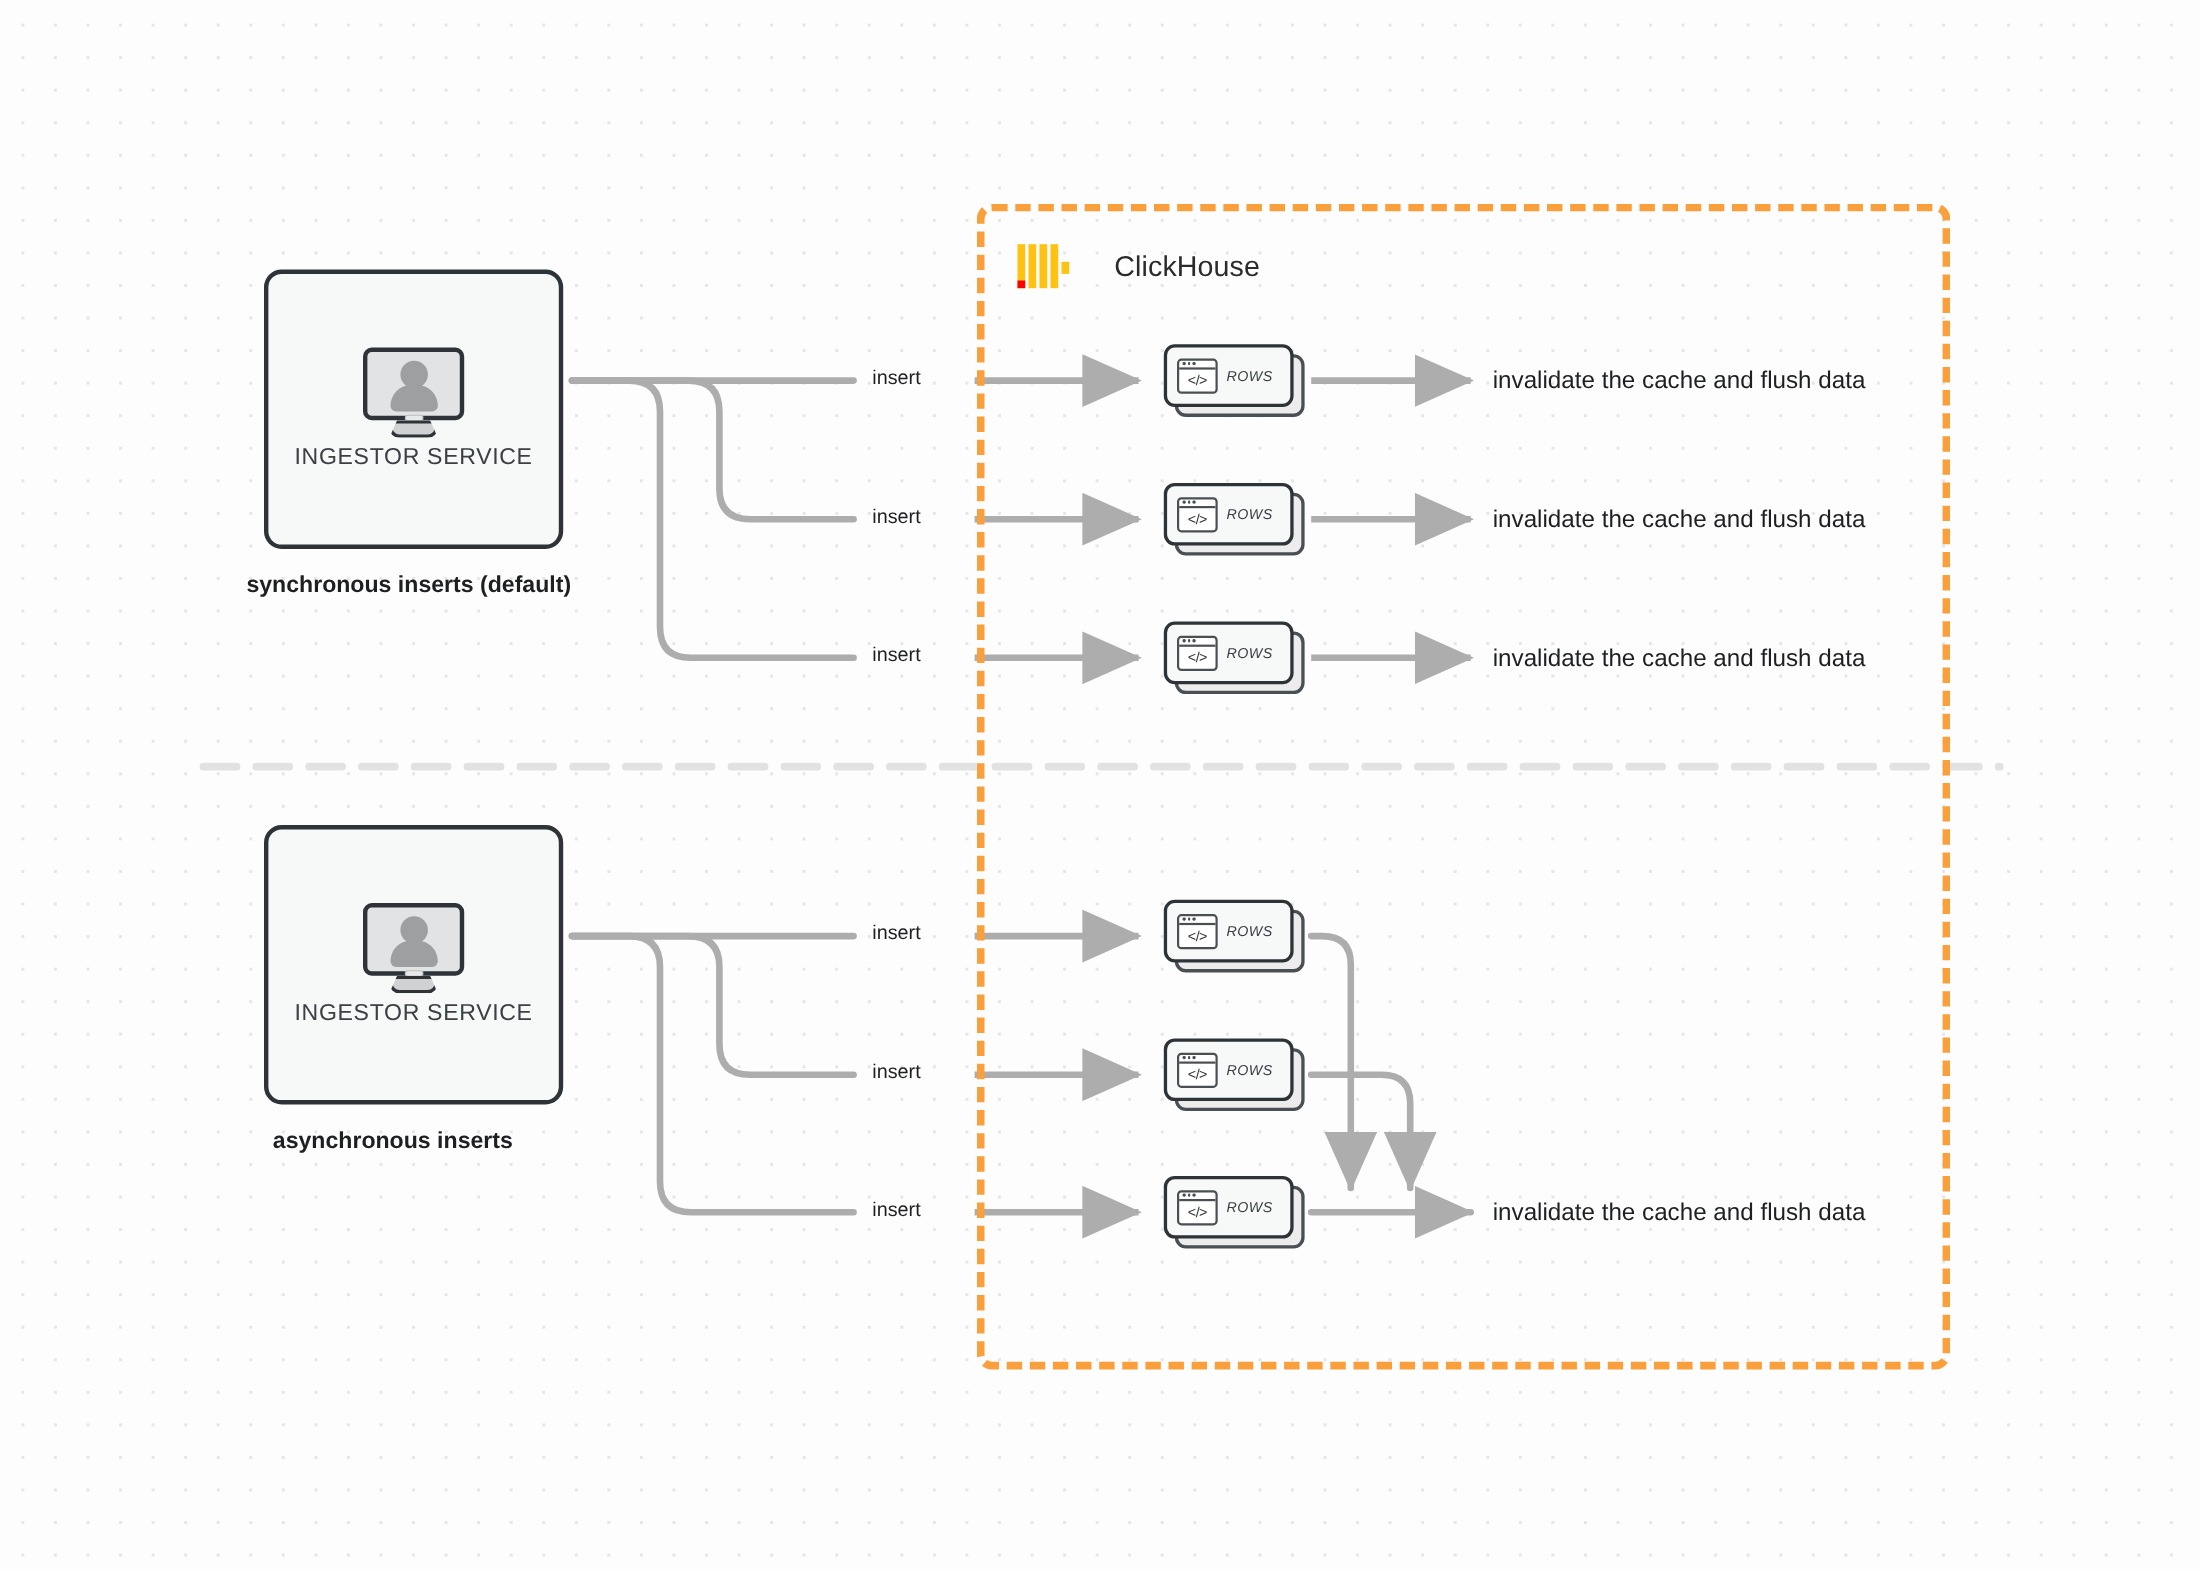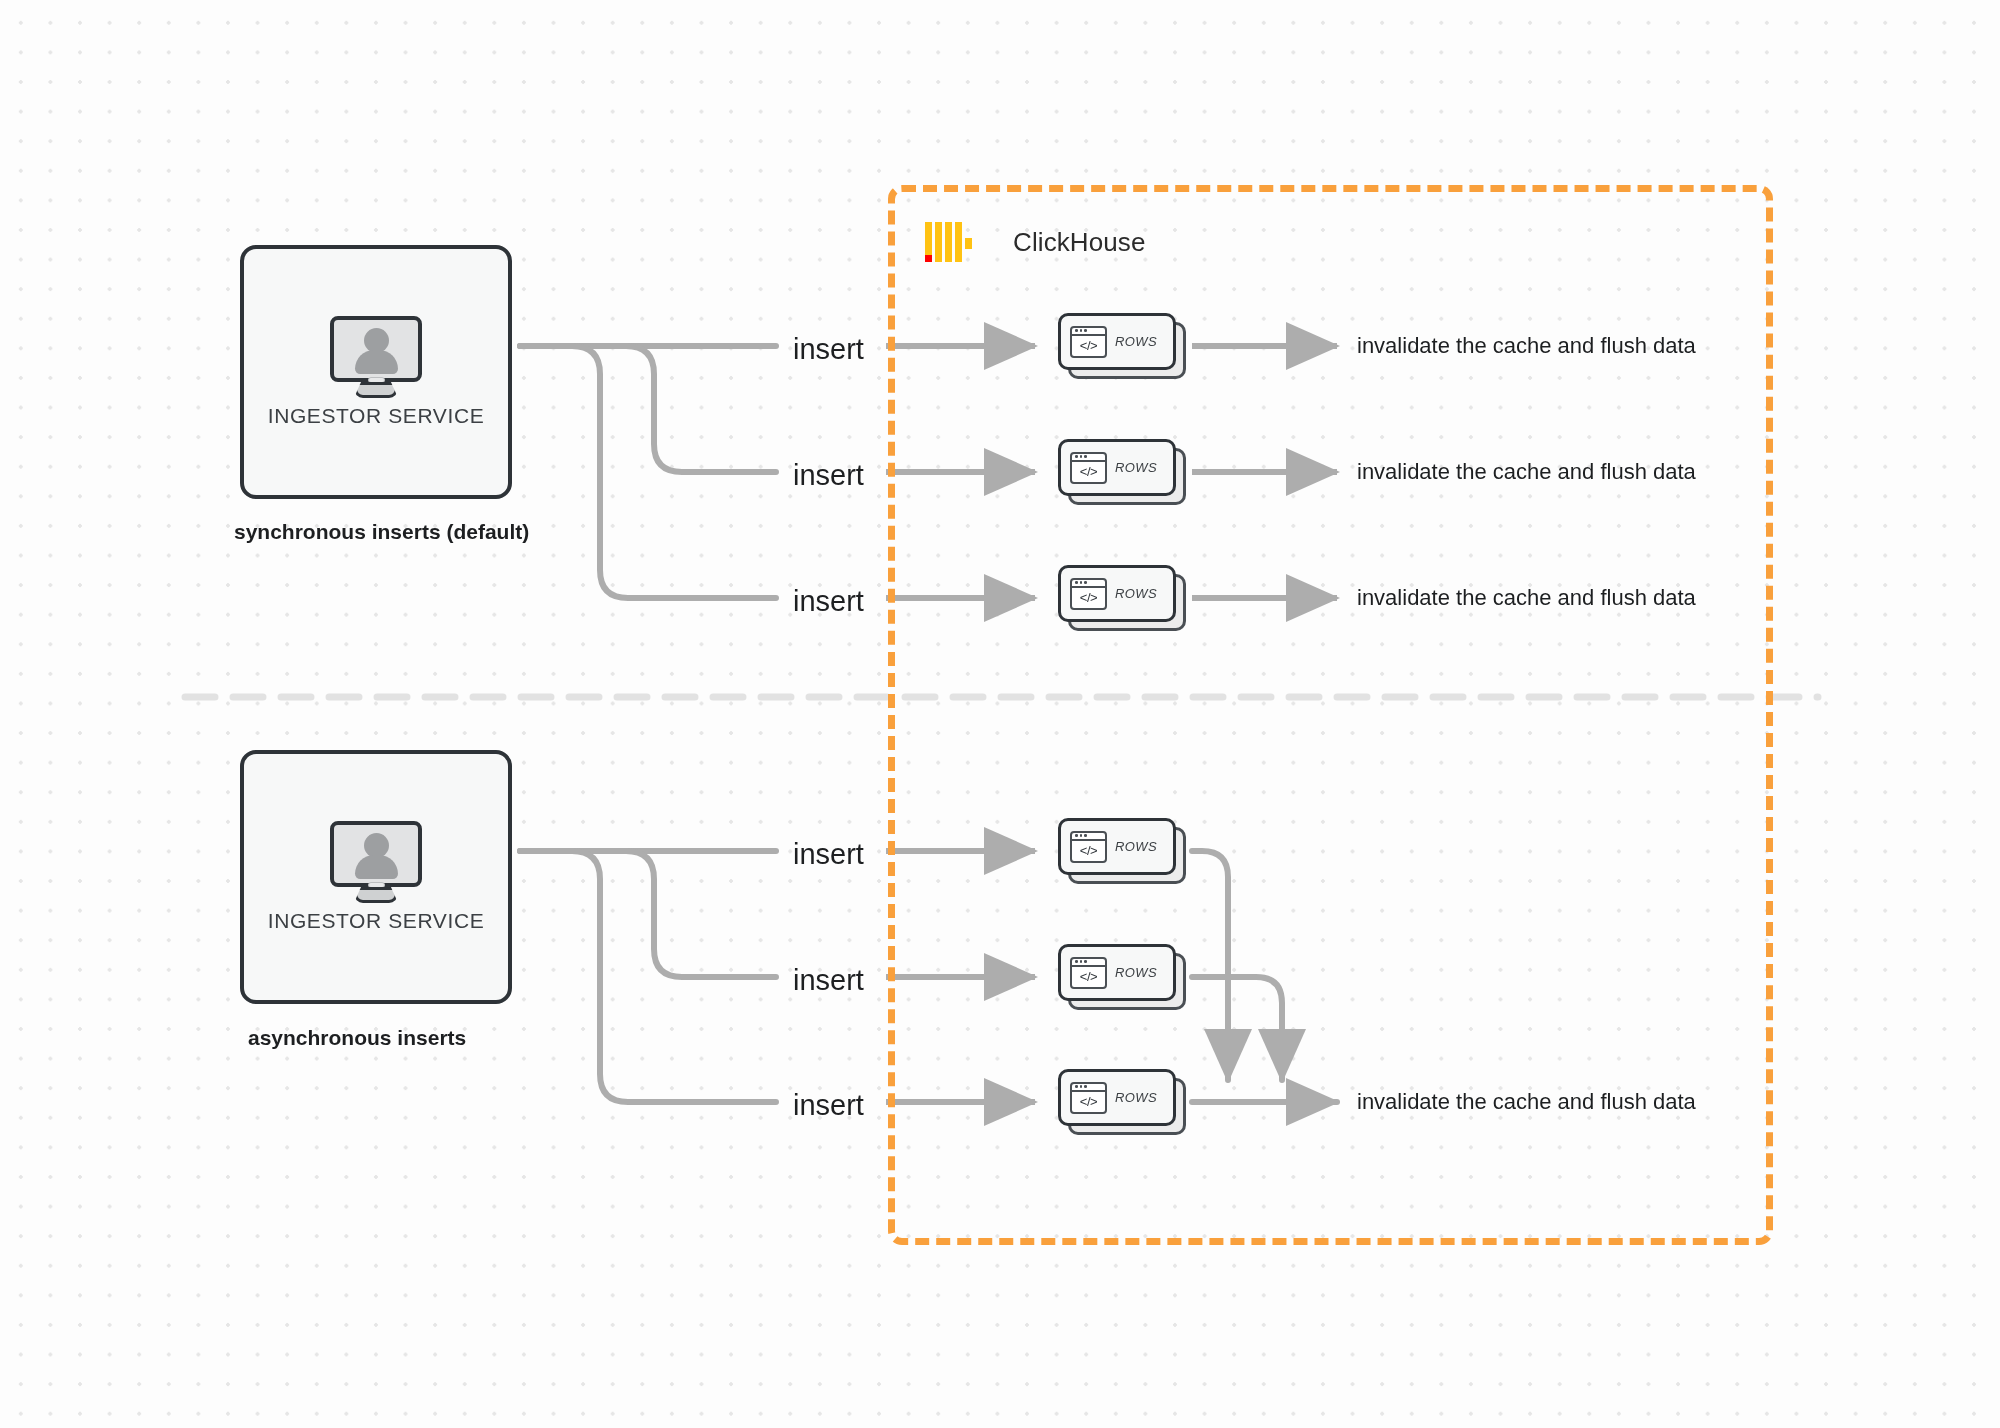--- a/index.html
+++ b/index.html
@@ -245,21 +245,21 @@
     font-size: 13px;
     font-style: italic;
     font-weight: normal;
     color: #3c4044;
     letter-spacing: 0.4px;
   }
 
   
   .wire-label {
     position: absolute;
-    font-size: 29px;
+    font-size: 18px;
     color: #1d1f21;
     white-space: nowrap;
   }
   .outcome-label {
     position: absolute;
     font-size: 22px;
     color: #1d1f21;
     white-space: nowrap;
   }
 </style>
@@ -338,21 +338,21 @@
     <div class="monitor">
       <span class="screen"></span>
       <span class="head"></span>
       <span class="body"></span>
       <span class="notch"></span>
       <span class="stand"></span>
     </div>
     <span class="service-label">INGESTOR SERVICE</span>
   </div>
 
-  <div class="section-caption" style="left:234px; top:520px;">synchronous inserts (default)</div>
+  <div class="section-caption" style="left:224px; top:520px;">synchronous inserts (default)</div>
 
   <div class="wire-label" style="left:793px; top:333px;">insert</div>
   <div class="wire-label" style="left:793px; top:459px;">insert</div>
   <div class="wire-label" style="left:793px; top:585px;">insert</div>
 
   <div class="rows-card" style="left:1058px; top:313px;">
     <div class="shadow-card"></div>
     <div class="front-card">
       <span class="win-icon">
         <span class="titlebar">

